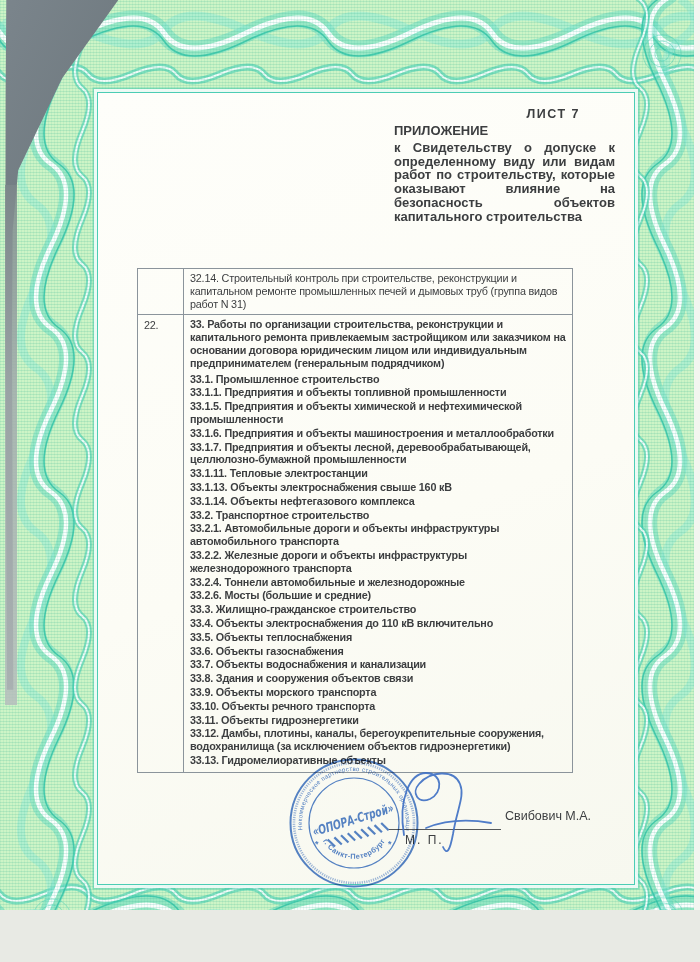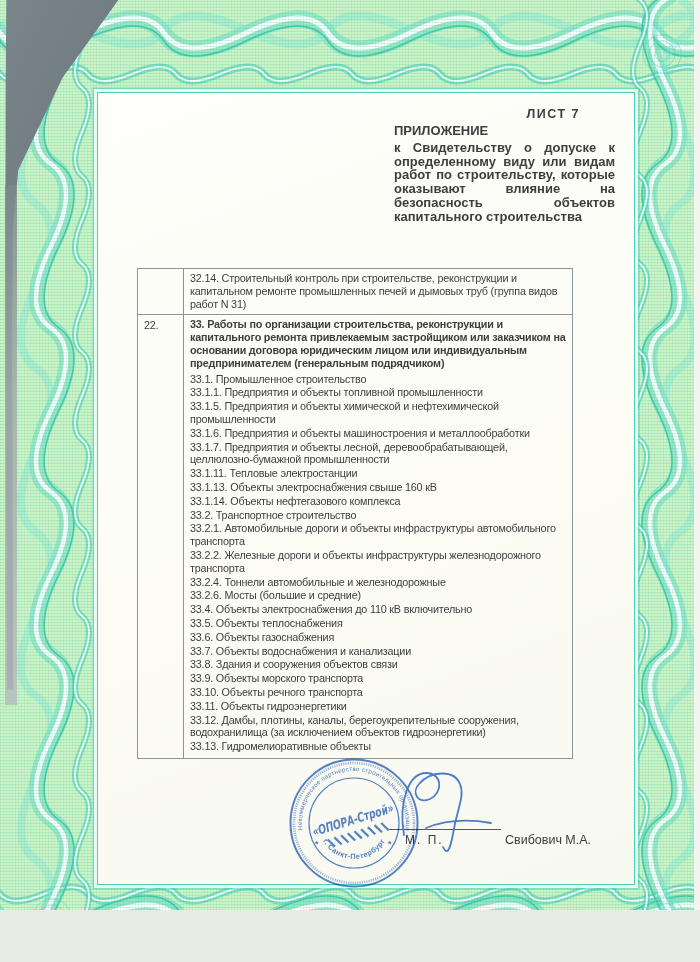--- a/index.html
+++ b/index.html
@@ -31,25 +31,25 @@
   .hdr-body{text-align:justify;}
   .hdr-date{margin-top:1px;}
 
   .works-table{position:absolute;left:39px;top:175px;width:434px;border:1px solid #8b949b;
     font-size:10.8px;letter-spacing:-0.2px;line-height:12.8px;}
   .t-row{display:flex;}
   .t-row + .t-row{border-top:1px solid #8b949b;}
   .t-num{flex:none;width:36px;border-right:1px solid #8b949b;padding:4px 3px 2px 6px;}
   .t-body{flex:1;padding:3px 5px 4px 6px;}
   .t-lead{font-weight:bold;margin-bottom:3px;}
-  .item{margin-bottom:1px;}
+  .item{margin-bottom:1px;font-weight:bold;}
 
   .sig-label{position:absolute;left:30px;top:716px;font-size:12.5px;}
   .sig-line{position:absolute;left:291px;top:714px;width:112px;height:22px;border-bottom:1px solid #55585a;}
-  .sig-name{position:absolute;left:407px;top:740px;font-size:12.5px;}
+  .sig-name{position:absolute;left:407px;top:716px;font-size:12.5px;}
   .sig-mp{position:absolute;left:307px;top:740px;font-size:12px;letter-spacing:2px;}
 
   .stamp-svg{position:absolute;left:186px;top:660px;mix-blend-mode:multiply;opacity:.92;}
   .sig-svg{position:absolute;left:0;top:0;pointer-events:none;}
 </style>
 </head>
 <body>
 
 <div class="scan">
 
@@ -139,20 +139,21 @@
           <div class="item">33.1.6. Предприятия и объекты машиностроения и металлообработки</div>
           <div class="item">33.1.7. Предприятия и объекты лесной, деревообрабатывающей, целлюлозно-бумажной промышленности</div>
           <div class="item">33.1.11. Тепловые электростанции</div>
           <div class="item">33.1.13. Объекты электроснабжения свыше 160 кВ</div>
           <div class="item">33.1.14. Объекты нефтегазового комплекса</div>
           <div class="item">33.2. Транспортное строительство</div>
           <div class="item">33.2.1. Автомобильные дороги и объекты инфраструктуры автомобильного транспорта</div>
           <div class="item">33.2.2. Железные дороги и объекты инфраструктуры железнодорожного транспорта</div>
           <div class="item">33.2.4. Тоннели автомобильные и железнодорожные</div>
           <div class="item">33.2.6. Мосты (большие и средние)</div>
+          <div class="item">33.3. Жилищно-гражданское строительство</div>
           <div class="item">33.4. Объекты электроснабжения до 110 кВ включительно</div>
           <div class="item">33.5. Объекты теплоснабжения</div>
           <div class="item">33.6. Объекты газоснабжения</div>
           <div class="item">33.7. Объекты водоснабжения и канализации</div>
           <div class="item">33.8. Здания и сооружения объектов связи</div>
           <div class="item">33.9. Объекты морского транспорта</div>
           <div class="item">33.10. Объекты речного транспорта</div>
           <div class="item">33.11. Объекты гидроэнергетики</div>
           <div class="item">33.12. Дамбы, плотины, каналы, берегоукрепительные сооружения, водохранилища (за исключением объектов гидроэнергетики)</div>
           <div class="item">33.13. Гидромелиоративные объекты</div>

